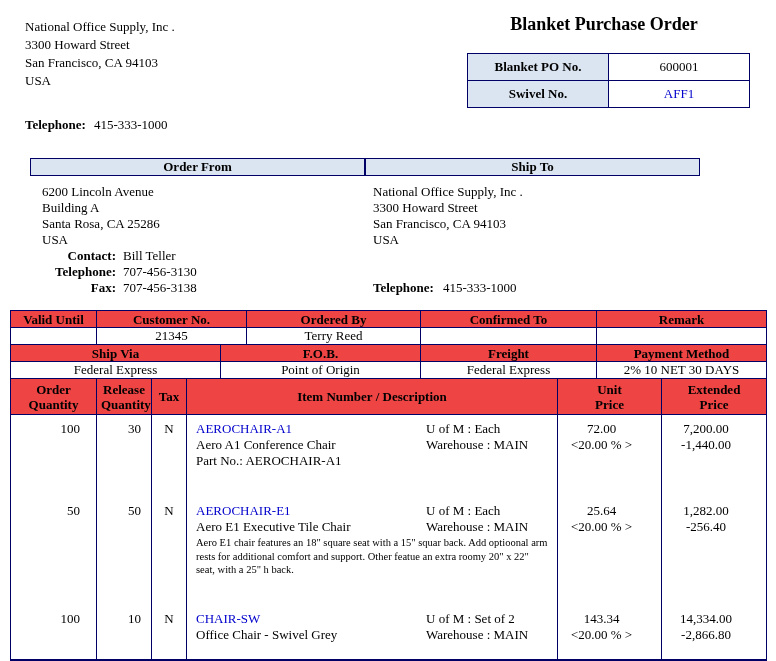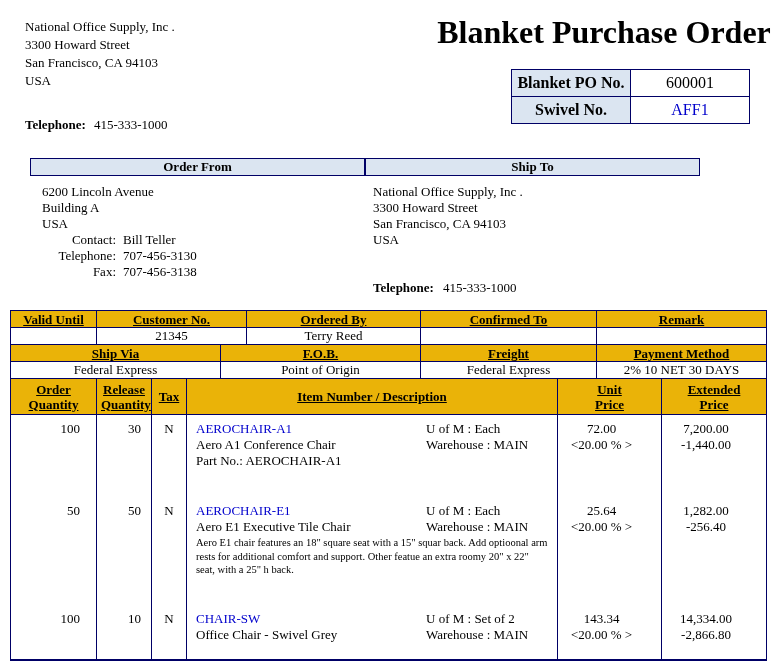--- a/index.html
+++ b/index.html
@@ -15,56 +15,56 @@
     font-size: 13px;
   }
   .b { font-weight: bold; }
 
   
   .top { display: flex; justify-content: space-between; padding: 18px 26px 0 25px; }
   .company { font-size: 13px; line-height: 18px; }
   .company .phone-line { margin-top: 26px; }
   .company .phone-line .b { margin-right: 8px; }
   .top-right { width: 292px; display: flex; flex-direction: column; align-items: center; }
-  .title { font-size: 32px; font-weight: bold; margin-top: -4px; white-space: nowrap; }
+  .title { font-size: 18px; font-weight: bold; margin-top: -4px; white-space: nowrap; }
   .po-table { border-collapse: collapse; margin-top: 18px; align-self: flex-end; }
   .po-table td {
     border: 1px solid #000066;
-    width: 119px; height: 27px;
+    width: 141px; height: 27px;
     text-align: center; vertical-align: middle;
-    font-size: 16px;
+    font-size: 13px;
   }
   .po-table td.hd { background: #dbe5f1; font-weight: bold; }
   .link { color: #0000cc; cursor: pointer; }
 
   
   .addresses { display: flex; justify-content: flex-start; padding: 24px 26px 0 30px; }
   .addr-col { width: 335px; }
   .addr-header {
     border: 1px solid #000066; background: #dbe5f1;
     text-align: center; font-weight: bold;
     font-size: 13px; line-height: 16px; height: 18px;
   }
   .addr-body { padding: 8px 0 0 12px; line-height: 16px; }
   .addr-body.tight { padding-left: 8px; }
   .lbl-row { display: flex; }
-  .lbl { width: 74px; flex: none; text-align: right; font-weight: normal; margin-right: 7px; }
+  .lbl { width: 74px; flex: none; text-align: right; font-weight: bold; margin-right: 7px; }
   .shipto-phone { margin-top: 32px; }
   .shipto-phone .b { margin-right: 9px; }
 
   
   .main { margin-top: 14px; }
   .grid { border-collapse: collapse; table-layout: fixed; width: 756px; margin-left: 10px; }
   .grid + .grid { margin-top: -1px; }
   .grid td {
     border: 1px solid #000066;
     font-size: 13px; text-align: center; vertical-align: middle;
     height: 17px; padding: 0 2px; overflow: hidden;
   }
-  .hrow td { background: #eab308; font-weight: bold; white-space: pre-line; line-height: 15px; text-decoration: underline; }
+  .hrow td { background: #ef4444; font-weight: bold; white-space: pre-line; line-height: 15px; }
   .items .hrow td { height: 36px; padding: 2px 4px; }
   .items { border-bottom: 2px solid #000066; }
   .items .item-row td {
     border-top: none; border-bottom: none;
     vertical-align: top; text-align: left;
     padding-top: 6px; padding-bottom: 28px;
     line-height: 16px;
   }
   .items .item-row td.qty   { text-align: right; padding-right: 16px; }
   .items .item-row td.rel   { text-align: right; padding-right: 10px; }
@@ -107,20 +107,21 @@
         </table>
     </div>
   </div>
 
   <div class="addresses">
     <div class="addr-col">
       <div class="addr-header">Order From</div>
       <div class="addr-body">
         <div>6200 Lincoln Avenue</div>
         <div>Building A</div>
+        <div>Santa Rosa, CA 25286</div>
         <div>USA</div>
         <div class="lbl-row">
           <span class="lbl">Contact:</span>
           <span>Bill Teller</span>
         </div>
         <div class="lbl-row">
           <span class="lbl">Telephone:</span>
           <span>707-456-3130</span>
         </div>
         <div class="lbl-row">

